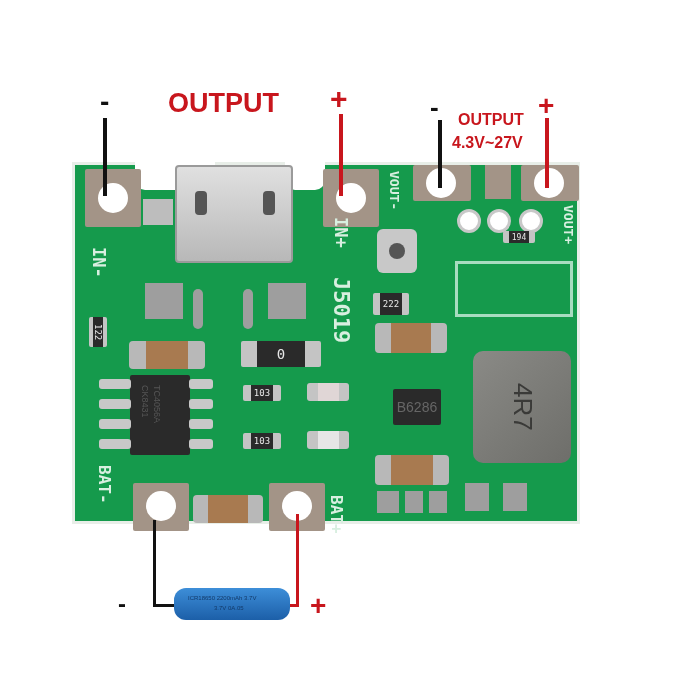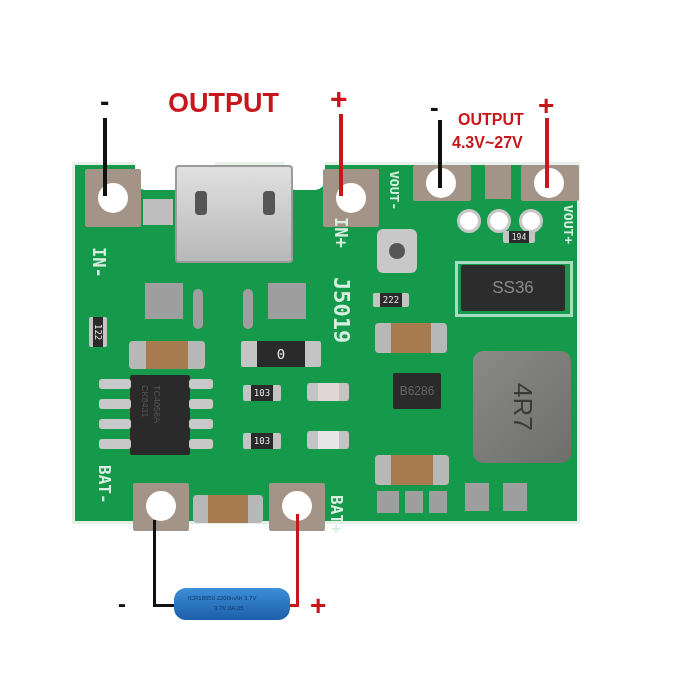--- a/index.html
+++ b/index.html
@@ -96,33 +96,32 @@
     <div class="res" style="left:168px;top:220px;width:38px;height:16px;">103</div>
     <div class="res" style="left:168px;top:268px;width:38px;height:16px;">103</div>
 
     <div class="smd" style="left:232px;top:218px;width:42px;height:18px;background:linear-gradient(90deg,#c4c4c4 0 25%,#e0d6d6 25% 75%,#c4c4c4 75%);"></div>
     <div class="smd" style="left:232px;top:266px;width:42px;height:18px;background:linear-gradient(90deg,#c4c4c4 0 25%,#e6e6e6 25% 75%,#c4c4c4 75%);"></div>
 
     <div class="abs" style="left:302px;top:64px;width:40px;height:44px;background:#c8c8c8;border-radius:6px;">
       <div class="abs" style="left:12px;top:14px;width:16px;height:16px;border-radius:50%;background:#555;"></div>
     </div>
 
-    <div class="res" style="left:298px;top:128px;width:36px;height:14px;">222</div>
+    <div class="res" style="left:298px;top:128px;width:36px;height:22px;">222</div>
 
     <div class="abs" style="left:382px;top:44px;width:18px;height:18px;border-radius:50%;background:#fff;border:3px solid #c8c8c8;"></div>
     <div class="abs" style="left:412px;top:44px;width:18px;height:18px;border-radius:50%;background:#fff;border:3px solid #c8c8c8;"></div>
     <div class="abs" style="left:444px;top:44px;width:18px;height:18px;border-radius:50%;background:#fff;border:3px solid #c8c8c8;"></div>
     <div class="res" style="left:428px;top:66px;width:32px;height:12px;font-size:8px;">194</div>
 
     <div class="trace" style="left:380px;top:96px;width:118px;height:56px;"></div>
-    <div class="abs" style="left:386px;top:100px;width:104px;height:46px;background:#2c2c2c;border-radius:2px;color:#8a8a8a;font-size:17px;display:flex;align-items:center;justify-content:center;">SS36</div>
 
     <div class="cap" style="left:300px;top:158px;width:72px;height:30px;"></div>
 
-    <div class="ic" style="left:318px;top:208px;width:48px;height:36px;color:#666;font-size:12px;display:flex;align-items:center;justify-content:center;">B6286</div>
+    <div class="ic" style="left:318px;top:224px;width:48px;height:36px;color:#666;font-size:14px;display:flex;align-items:center;justify-content:center;">B6286</div>
 
     <div class="abs" style="left:398px;top:186px;width:98px;height:112px;background:linear-gradient(135deg,#8a8a86,#6e6e6a);border-radius:10px;color:#3a3a38;font-size:26px;display:flex;align-items:center;justify-content:center;writing-mode:vertical-rl;">4R7</div>
 
     <div class="cap" style="left:300px;top:290px;width:74px;height:30px;"></div>
 
     <div class="pad" style="left:58px;top:318px;height:48px;">
         <div class="hole" style="top:8px;"></div>
       </div>
 
     <div class="pad" style="left:194px;top:318px;height:48px;">

